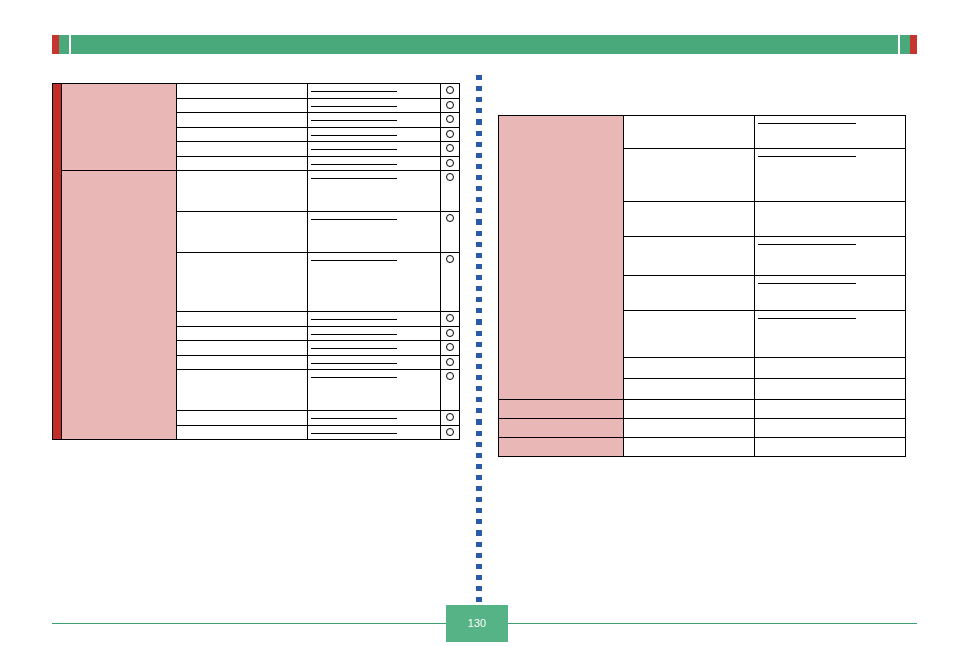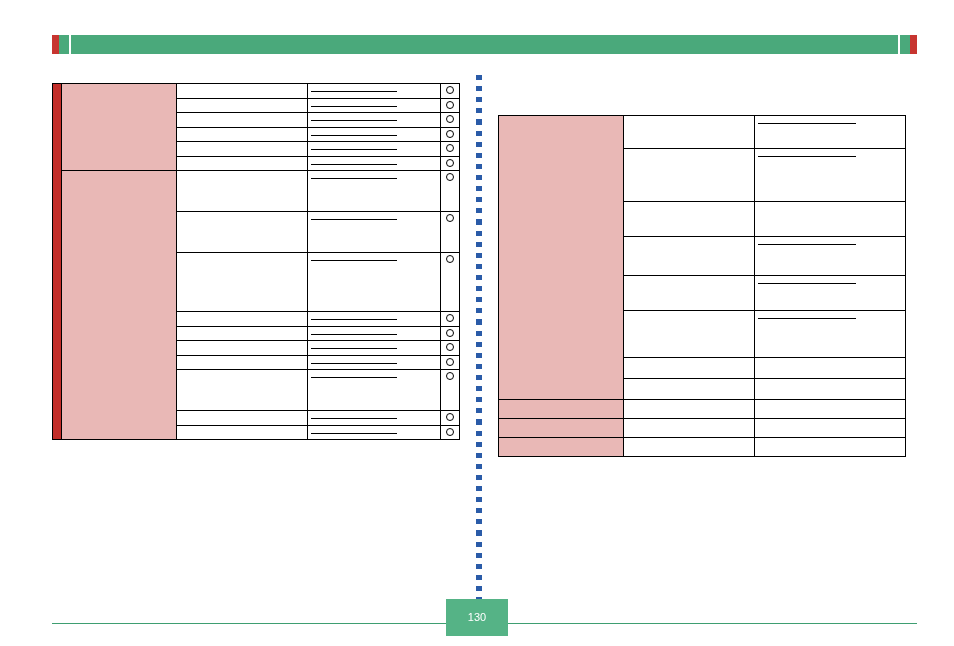--- a/index.html
+++ b/index.html
@@ -4,21 +4,21 @@
 <style>
   html,body{margin:0;padding:0;background:#fff;font-family:sans-serif;font-size:8px;color:#000}
   .page{width:954px;height:646px;position:relative;overflow:hidden}
   .header-bar{position:absolute;left:52px;top:35px;right:37px;height:19px;display:flex}
   .header-red{width:7px;background:#c73530}
   .header-green-left{width:10px;background:#4aa97b;margin-right:2px}
   .header-green-mid{flex:1;background:#4aa97b;margin-right:2px}
   .header-green-right{width:10px;background:#4aa97b}
   .header-red-right{width:7px;background:#c73530}
   .footer-line{position:absolute;left:52px;right:37px;bottom:22px;height:1px;background:#3e9e71}
-  .page-badge{position:absolute;left:50%;bottom:10px;transform:translateX(-50%);width:62px;height:37px;background:#55b386;text-align:center;line-height:37px;font-size:11px;color:#fff}
+  .page-badge{position:absolute;left:50%;bottom:4px;transform:translateX(-50%);width:62px;height:37px;background:#55b386;text-align:center;line-height:37px;font-size:11px;color:#fff}
   .divider-dots{position:absolute;left:476px;top:75px;width:6px;bottom:44px;display:flex;flex-direction:column;justify-content:flex-start;gap:6px}
   .divider-dots span{width:6px;height:6px;background:#2a5ba8;display:block}
   .tblL{position:absolute;left:52px;top:83px;width:408px;border-collapse:collapse}
   .tblR{position:absolute;left:498px;top:115px;width:408px;border-collapse:collapse}
   td{border:1px solid #000;vertical-align:top;padding:2px 3px;line-height:1.1;font-size:5px}
   .red-tab{background:#c22e2a;width:8px;padding:0}
   .pink{background:#e9b8b6;width:108px}
   .aq{width:124px}
   .criteria{position:relative}
   .crit-label{font-size:5px}

